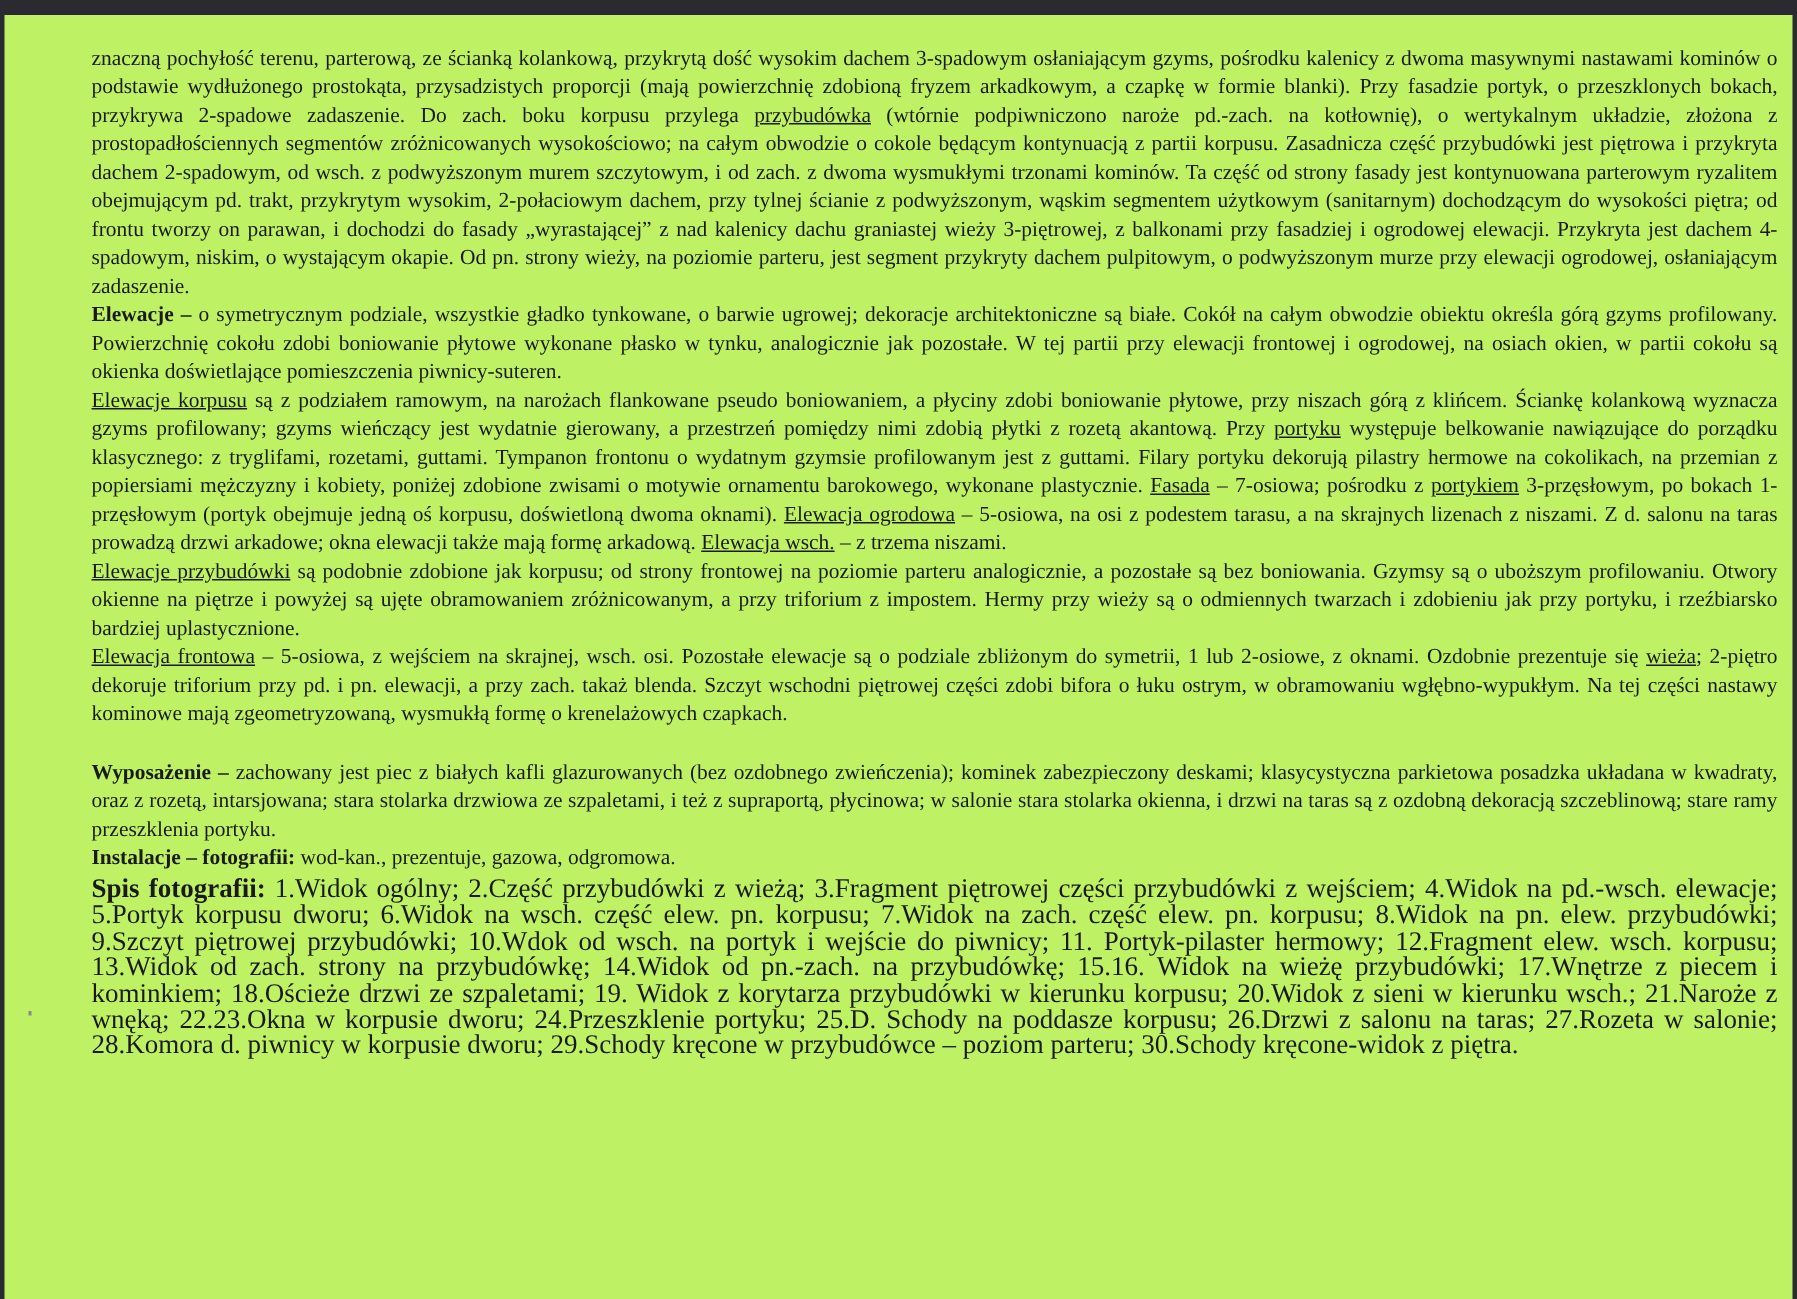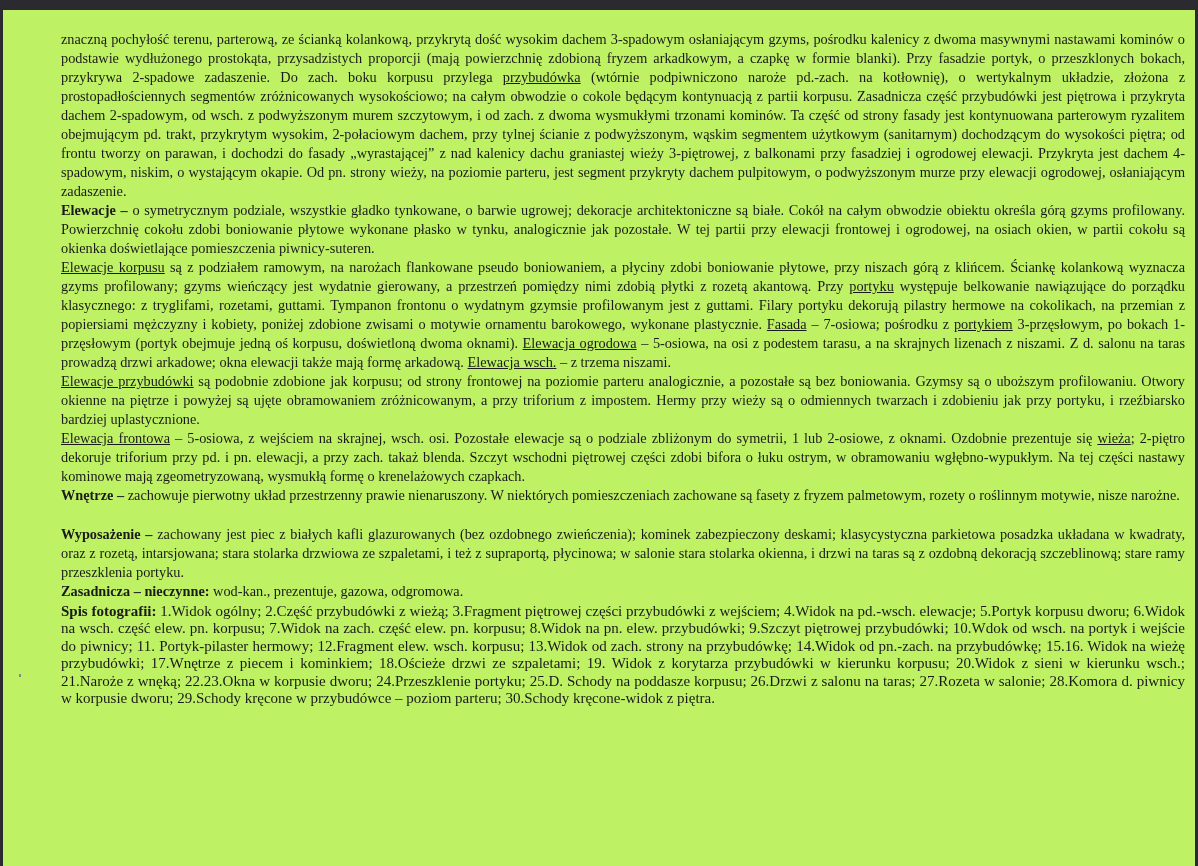--- a/index.html
+++ b/index.html
@@ -16,21 +16,21 @@
     padding: 20px 10px 0 58px;
   }
   .para {
     font-size: 14.3px;
     line-height: 19px;
     text-align: justify;
     margin: 0;
   }
   .para.gap { margin-top: 20px; }
   .small {
-    font-size: 15px;
+    font-size: 18px;
     line-height: 17.4px;
     text-align: justify;
     margin: 2px 0 4px 0;
     font-family: Liberation Serif, serif;
   }
   .u { text-decoration: underline; }
   b { font-weight: bold; }
   .speck { position: absolute; left: 19px; top: 674px; width: 2px; height: 3px; background: #888; }
 </style>
 </head>
@@ -41,22 +41,21 @@
   <p class="para"><span>znaczną pochyłość terenu, parterową, ze ścianką kolankową, przykrytą dość wysokim dachem 3-spadowym osłaniającym gzyms, pośrodku kalenicy z dwoma masywnymi nastawami kominów o podstawie wydłużonego prostokąta, przysadzistych proporcji (mają powierzchnię zdobioną fryzem arkadkowym, a czapkę w formie blanki). Przy fasadzie portyk, o przeszklonych bokach, przykrywa 2-spadowe zadaszenie. Do zach. boku korpusu przylega </span><span class="u">przybudówka</span><span> (wtórnie podpiwniczono naroże pd.-zach. na kotłownię), o wertykalnym układzie, złożona z prostopadłościennych segmentów zróżnicowanych wysokościowo; na całym obwodzie o cokole będącym kontynuacją z partii korpusu. Zasadnicza część przybudówki jest piętrowa i przykryta dachem 2-spadowym, od wsch. z podwyższonym murem szczytowym, i od zach. z dwoma wysmukłymi trzonami kominów. Ta część od strony fasady jest kontynuowana parterowym ryzalitem obejmującym pd. trakt, przykrytym wysokim, 2-połaciowym dachem, przy tylnej ścianie z podwyższonym, wąskim segmentem użytkowym (sanitarnym) dochodzącym do wysokości piętra; od frontu tworzy on parawan, i dochodzi do fasady „wyrastającej” z nad kalenicy dachu graniastej wieży 3-piętrowej, z balkonami przy fasadziej i ogrodowej elewacji. Przykryta jest dachem 4-spadowym, niskim, o wystającym okapie. Od pn. strony wieży, na poziomie parteru, jest segment przykryty dachem pulpitowym, o podwyższonym murze przy elewacji ogrodowej, osłaniającym zadaszenie.</span></p>
 
   <p class="para"><b>Elewacje –</b><span> o symetrycznym podziale, wszystkie gładko tynkowane, o barwie ugrowej; dekoracje architektoniczne są białe. Cokół na całym obwodzie obiektu określa górą gzyms profilowany. Powierzchnię cokołu zdobi boniowanie płytowe wykonane płasko w tynku, analogicznie jak pozostałe. W tej partii przy elewacji frontowej i ogrodowej, na osiach okien, w partii cokołu są okienka doświetlające pomieszczenia piwnicy-suteren.</span></p>
 
   <p class="para"><span class="u">Elewacje korpusu</span><span> są z podziałem ramowym, na narożach flankowane pseudo boniowaniem, a płyciny zdobi boniowanie płytowe, przy niszach górą z klińcem. Ściankę kolankową wyznacza gzyms profilowany; gzyms wieńczący jest wydatnie gierowany, a przestrzeń pomiędzy nimi zdobią płytki z rozetą akantową. Przy </span><span class="u">portyku</span><span> występuje belkowanie nawiązujące do porządku klasycznego: z tryglifami, rozetami, guttami. Tympanon frontonu o wydatnym gzymsie profilowanym jest z guttami. Filary portyku dekorują pilastry hermowe na cokolikach, na przemian z popiersiami mężczyzny i kobiety, poniżej zdobione zwisami o motywie ornamentu barokowego, wykonane plastycznie. </span><span class="u">Fasada</span><span> – 7-osiowa; pośrodku z </span><span class="u">portykiem</span><span> 3-przęsłowym, po bokach 1-przęsłowym (portyk obejmuje jedną oś korpusu, doświetloną dwoma oknami). </span><span class="u">Elewacja ogrodowa</span><span> – 5-osiowa, na osi z podestem tarasu, a na skrajnych lizenach z niszami. Z d. salonu na taras prowadzą drzwi arkadowe; okna elewacji także mają formę arkadową. </span><span class="u">Elewacja wsch.</span><span> – z trzema niszami.</span></p>
 
   <p class="para"><span class="u">Elewacje przybudówki</span><span> są podobnie zdobione jak korpusu; od strony frontowej na poziomie parteru analogicznie, a pozostałe są bez boniowania. Gzymsy są o uboższym profilowaniu. Otwory okienne na piętrze i powyżej są ujęte obramowaniem zróżnicowanym, a przy triforium z impostem. Hermy przy wieży są o odmiennych twarzach i zdobieniu jak przy portyku, i rzeźbiarsko bardziej uplastycznione.</span></p>
 
   <p class="para"><span class="u">Elewacja frontowa</span><span> – 5-osiowa, z wejściem na skrajnej, wsch. osi. Pozostałe elewacje są o podziale zbliżonym do symetrii, 1 lub 2-osiowe, z oknami. Ozdobnie prezentuje się </span><span class="u">wieża</span><span>; 2-piętro dekoruje triforium przy pd. i pn. elewacji, a przy zach. takaż blenda. Szczyt wschodni piętrowej części zdobi bifora o łuku ostrym, w obramowaniu wgłębno-wypukłym. Na tej części nastawy kominowe mają zgeometryzowaną, wysmukłą formę o krenelażowych czapkach.</span></p>
 
-  <p class="para"><b>Wnętrze –</b><span>  zachowuje pierwotny układ przestrzenny prawie nienaruszony. W niektórych pomieszczeniach zachowane są fasety z fryzem palmetowym, rozety o roślinnym motywie, nisze narożne.</span></p>
 
   <p class="para gap"><b>Wyposażenie –</b><span> zachowany jest piec z białych kafli glazurowanych (bez ozdobnego zwieńczenia); kominek zabezpieczony deskami; klasycystyczna parkietowa posadzka układana w kwadraty, oraz z rozetą, intarsjowana; stara stolarka drzwiowa ze szpaletami, i też z supraportą, płycinowa; w salonie stara stolarka okienna, i drzwi na taras są z ozdobną dekoracją szczeblinową; stare ramy przeszklenia portyku.</span></p>
 
-  <p class="para"><b>Zasadnicza – nieczynne:</b><span> wod-kan., prezentuje, gazowa, odgromowa.</span></p>
+  <p class="para"><b>Instalacje – fotografii:</b><span> wod-kan., prezentuje, gazowa, odgromowa.</span></p>
 
   <p class="small"><b>Spis fotografii:</b><span> 1.Widok ogólny;  2.Część przybudówki z wieżą; 3.Fragment piętrowej części przybudówki z wejściem;  4.Widok na pd.-wsch. elewacje; 5.Portyk korpusu dworu; 6.Widok na wsch. część elew. pn. korpusu; 7.Widok na zach. część elew. pn. korpusu; 8.Widok na pn. elew. przybudówki; 9.Szczyt piętrowej przybudówki; 10.Wdok od wsch. na portyk i wejście do piwnicy; 11. Portyk-pilaster hermowy; 12.Fragment elew. wsch. korpusu; 13.Widok od zach. strony na przybudówkę; 14.Widok od pn.-zach. na przybudówkę; 15.16. Widok na wieżę przybudówki; 17.Wnętrze z piecem i kominkiem; 18.Ościeże drzwi ze szpaletami; 19. Widok z korytarza przybudówki w kierunku korpusu; 20.Widok z sieni w kierunku wsch.; 21.Naroże z wnęką; 22.23.Okna w korpusie dworu; 24.Przeszklenie portyku; 25.D. Schody na poddasze korpusu; 26.Drzwi z salonu na taras; 27.Rozeta w salonie; 28.Komora d. piwnicy w korpusie dworu; 29.Schody kręcone w przybudówce – poziom parteru; 30.Schody kręcone-widok z piętra.</span></p>
 
 </div>
 <div class="speck"></div>
 
 </body></html>

